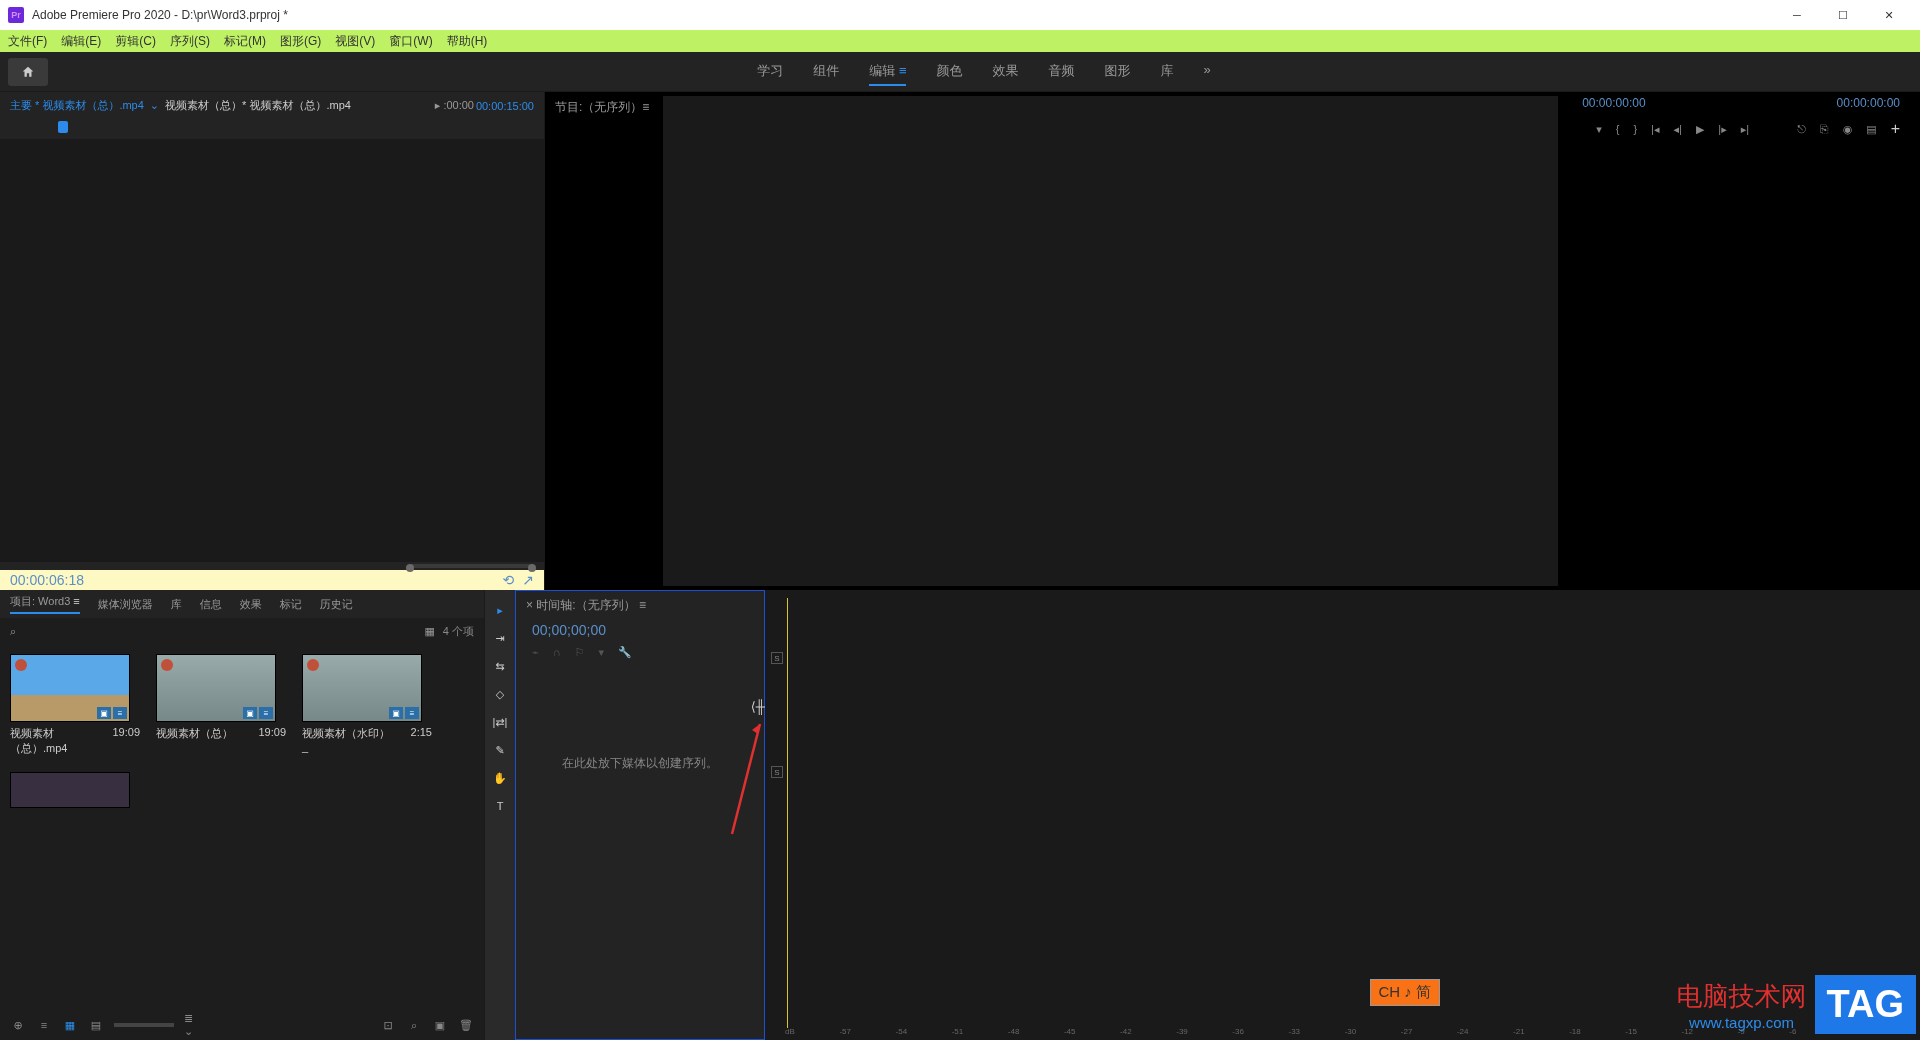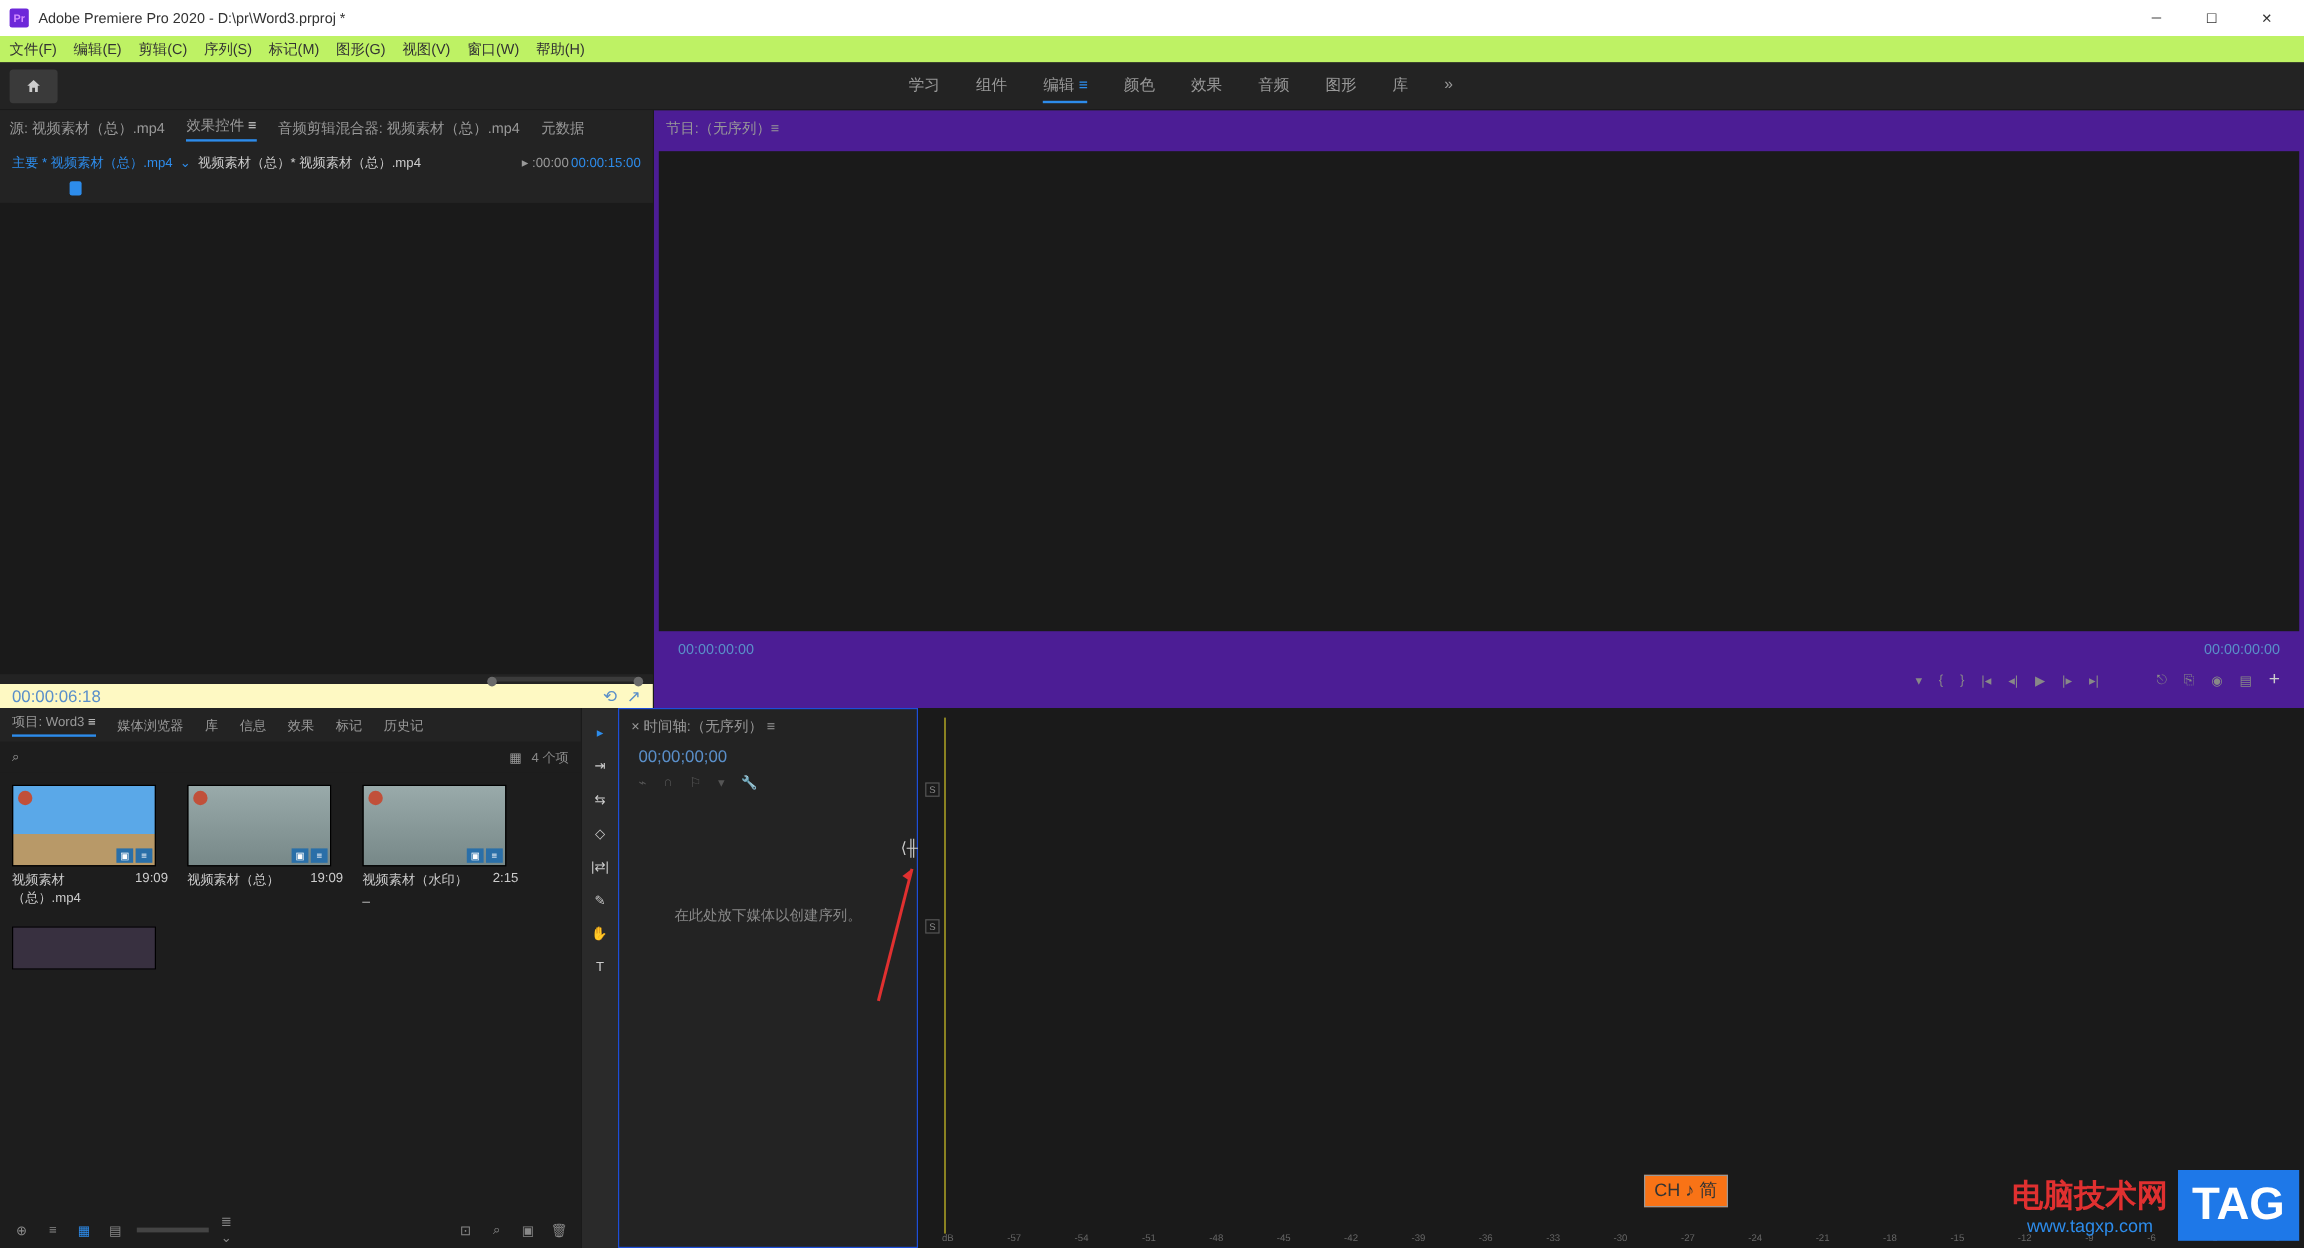--- a/index.html
+++ b/index.html
@@ -25,21 +25,21 @@
 .effect-header .white { color: #ccc; margin-left: 6px; }
 .effect-header .tc { margin-left: auto; color: #999; }
 .timeline-ruler { height: 20px; background: #232323; position: relative; margin-left: 10px; }
 .timeline-ruler .playhead { position: absolute; left: 48px; top: 2px; width: 10px; height: 12px; background: #2d8ceb; border-radius: 2px; }
 .effect-body { flex: 1; background: #1a1a1a; }
 .timecode-bar { height: 20px; padding: 0 10px; color: #5a8fc9; font-size: 14px; background: #fef9c3; display:flex; align-items:center; }
 .timecode-bar .icons { margin-left:auto; display:flex; gap:8px; }
 .scroll-thumb { height: 8px; background: #232323; position: relative; }
 .scroll-thumb .track { position:absolute; left: 410px; right: 12px; top:2px; height:4px; background:#3a3a3a; border-radius:4px; }
 .scroll-thumb .dot { width:8px; height:8px; background:#6a6a6a; border-radius:50%; position:absolute; top:0; }
-.program-panel { flex: 1; background: #4c1d95; display: flex; flex-direction: column; }
+.program-panel { flex: 1; background: #000000; display: flex; flex-direction: row; }
 .program-header { height: 30px; display: flex; align-items: center; padding: 0 10px; font-size: 12px; }
 .program-monitor { flex: 1; background: #1a1a1a; margin: 4px; position:relative; }
 .program-controls { height: 60px; display: flex; flex-direction: column; padding: 0 20px; }
 .program-controls .tc-row { display: flex; justify-content: space-between; color: #5a8fc9; font-size: 12px; padding: 4px 0; }
 .program-controls .btn-row { display: flex; justify-content: center; gap: 14px; align-items: center; padding: 6px 0; color:#888; }
 .program-controls .btn-row .plus { margin-left:auto; font-size:16px; color:#ccc; }
 .program-controls .btn-row .spacer { flex:1; }
 .lower-area { display: flex; height: 450px; }
 .project-panel { width: 485px; background: #232323; display: flex; flex-direction: column; border-right: 1px solid #1a1a1a; }
 .project-tabs { height: 28px; display: flex; align-items: center; gap: 18px; padding: 0 10px; }
@@ -76,21 +76,21 @@
 .resize-cursor { position:absolute; right:-6px; top:108px; color:#ccc; font-size:13px; }
 .arrow { position:absolute; right: 0px; top: 125px; width: 40px; height: 120px; pointer-events:none; }
 .arrow line { stroke: #e03030; stroke-width: 2.5; }
 .arrow polygon { fill: #e03030; }
 .audio-meter { flex: 1; background: #1a1a1a; position: relative; }
 .audio-meter .needle { position: absolute; left: 22px; top: 8px; bottom: 12px; width: 1px; background: #d4c726; }
 .audio-meter .solo { position: absolute; left: 6px; width: 12px; height: 12px; border: 1px solid #555; color:#888; font-size:8px; display:flex; align-items:center; justify-content:center; }
 .audio-meter .scale { position: absolute; bottom: 4px; left: 20px; right: 20px; display: flex; justify-content: space-between; font-size: 8px; color: #666; }
 .watermark { position: absolute; right: 4px; bottom: 6px; display: flex; align-items: center; gap: 8px; }
 .watermark .txt { text-align: center; }
-.watermark .cn { color: #e03030; font-size: 26px; font-weight: bold; }
+.watermark .cn { color: #e03030; font-size: 26px; font-weight: normal; }
 .watermark .url { color: #2d8ceb; font-size: 15px; }
 .watermark .tag { background: #1e78e8; color: #fff; font-size: 38px; font-weight: bold; padding: 8px 12px; }
 .ime { position: absolute; right: 480px; bottom: 34px; background: #f97316; color: #333; border: 1px solid #999; padding: 3px 8px; font-size: 15px; }
 </style>
 </head>
 <body>
 
 <div class="titlebar">
   <div class="app-icon">Pr</div>
   <div class="title">Adobe Premiere Pro 2020 - D:\pr\Word3.prproj *</div>
@@ -125,26 +125,20 @@
     <span>效果</span>
     <span>音频</span>
     <span>图形</span>
     <span>库</span>
     <span class="more">»</span>
   </div>
 </div>
 
 <div class="main-area">
   <div class="left-panel">
-    <div class="panel-tabs">
-      <span>源: 视频素材（总）.mp4</span>
-      <span class="active"><span>效果控件</span> ≡</span>
-      <span>音频剪辑混合器: 视频素材（总）.mp4</span>
-      <span>元数据</span>
-    </div>
     <div class="effect-header">
       <span>主要 * 视频素材（总）.mp4</span>
       <span style="margin-left:6px;">⌄</span>
       <span class="white">视频素材（总）* 视频素材（总）.mp4</span>
       <span class="tc">▸ <span>:00:00</span></span>
       <span style="width:60px;text-align:right;">00:00:15:00</span>
     </div>
     <div class="timeline-ruler">
       <div class="playhead"></div>
     </div>

